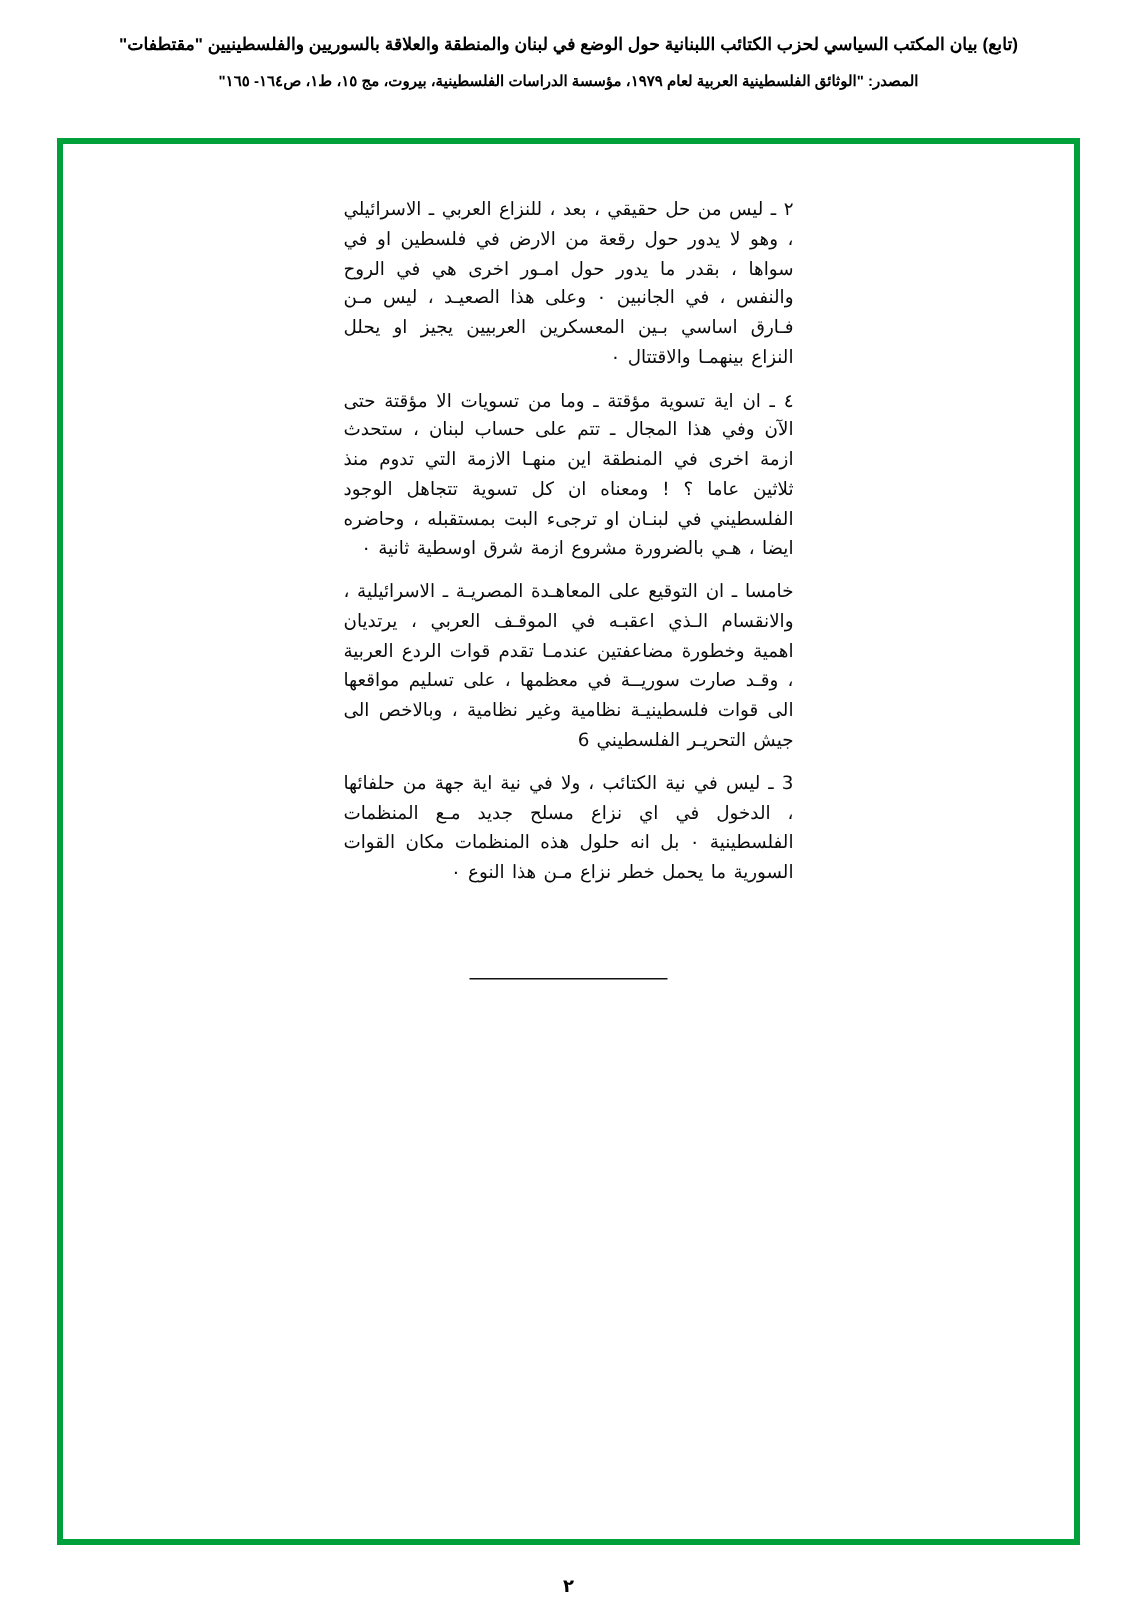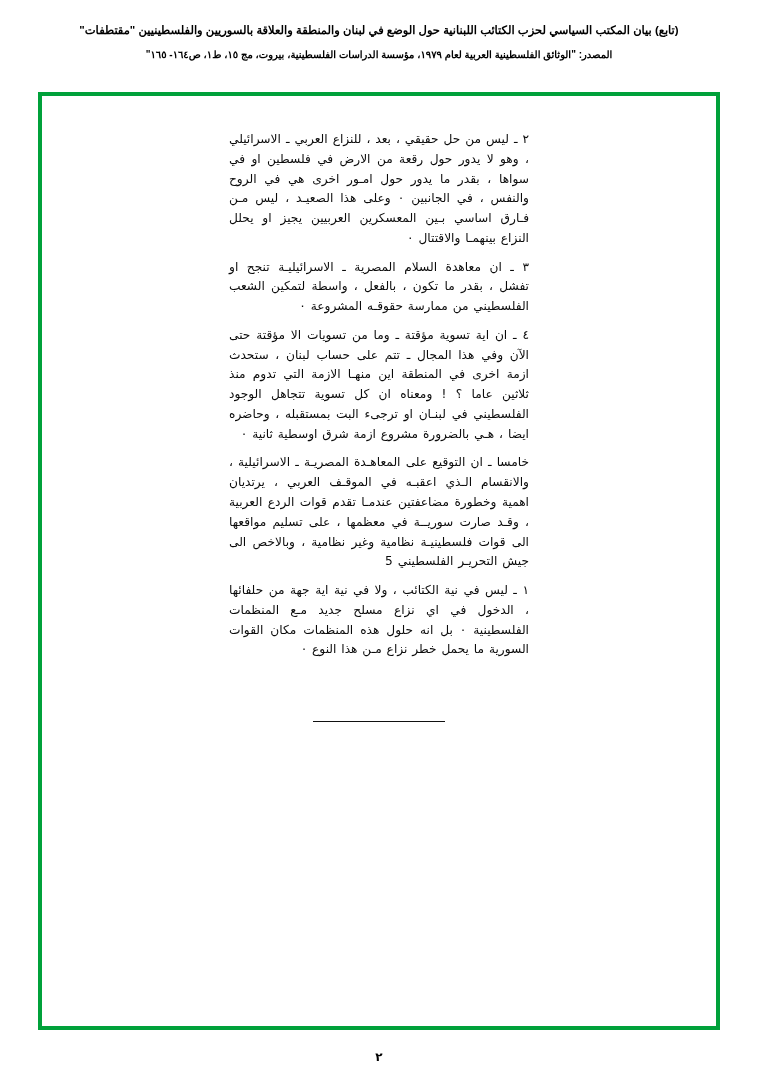--- a/index.html
+++ b/index.html
@@ -105,24 +105,23 @@
 
   <div class="header">
     <div class="title-line">(تابع)  بيان المكتب السياسي لحزب الكتائب اللبنانية حول الوضع في لبنان والمنطقة والعلاقة بالسوريين والفلسطينيين "مقتطفات"</div>
     <div class="source-line">المصدر: "الوثائق الفلسطينية العربية لعام ١٩٧٩،  مؤسسة الدراسات الفلسطينية، بيروت، مج ١٥، ط١، ص١٦٤- ١٦٥"</div>
   </div>
 
   <div class="frame">
     <div class="frame-inner">
       <div class="body-col">
         <p class="para">٢ ـ ليس من حل حقيقي ، بعد ، للنزاع العربي ـ الاسرائيلي ، وهو لا يدور حول رقعة من الارض في فلسطين او في سواها ، بقدر ما يدور حول امـور اخرى هي في الروح والنفس ، في الجانبين ٠ وعلى هذا الصعيـد ، ليس مـن فـارق اساسي بـين المعسكرين العربيين يجيز او يحلل النزاع بينهمـا والاقتتال ٠</p>
-        <p class="para">٣ ـ ان معاهدة السلام المصرية ـ الاسرائيليـة تنجح او تفشل ، بقدر ما تكون ، بالفعل ، واسطة لتمكين الشعب الفلسطيني من ممارسة حقوقـه المشروعة ٠</p>
         <p class="para">٤ ـ ان اية تسوية مؤقتة ـ وما من تسويات الا مؤقتة حتى الآن وفي هذا المجال ـ تتم على حساب لبنان ، ستحدث ازمة اخرى في المنطقة اين منهـا الازمة التي تدوم منذ ثلاثين عاما ؟ ! ومعناه ان كل تسوية تتجاهل الوجود الفلسطيني في لبنـان او ترجىء البت بمستقبله ، وحاضره ايضا ، هـي بالضرورة مشروع ازمة شرق اوسطية ثانية ٠</p>
-        <p class="para">خامسا ـ ان التوقيع على المعاهـدة المصريـة ـ الاسرائيلية ، والانقسام الـذي اعقبـه في الموقـف العربي ، يرتديان اهمية وخطورة مضاعفتين عندمـا تقدم قوات الردع العربية ، وقـد صارت سوريــة في معظمها ، على تسليم مواقعها الى قوات فلسطينيـة نظامية وغير نظامية ، وبالاخص الى جيش التحريـر الفلسطيني 5</p>
-        <p class="para">١ ـ ليس في نية الكتائب ، ولا في نية اية جهة من حلفائها ، الدخول في اي نزاع مسلح جديد مـع المنظمات الفلسطينية ٠ بل انه حلول هذه المنظمات مكان القوات السورية ما يحمل خطر نزاع مـن هذا النوع ٠</p>
+        <p class="para">خامسا ـ ان التوقيع على المعاهـدة المصريـة ـ الاسرائيلية ، والانقسام الـذي اعقبـه في الموقـف العربي ، يرتديان اهمية وخطورة مضاعفتين عندمـا تقدم قوات الردع العربية ، وقـد صارت سوريــة في معظمها ، على تسليم مواقعها الى قوات فلسطينيـة نظامية وغير نظامية ، وبالاخص الى جيش التحريـر الفلسطيني 6</p>
+        <p class="para">3 ـ ليس في نية الكتائب ، ولا في نية اية جهة من حلفائها ، الدخول في اي نزاع مسلح جديد مـع المنظمات الفلسطينية ٠ بل انه حلول هذه المنظمات مكان القوات السورية ما يحمل خطر نزاع مـن هذا النوع ٠</p>
       </div>
       <div class="rule-wrap">
         <span class="rule"></span>
       </div>
     </div>
   </div>
 
   <div class="page-number">٢</div>
 
 </div>

